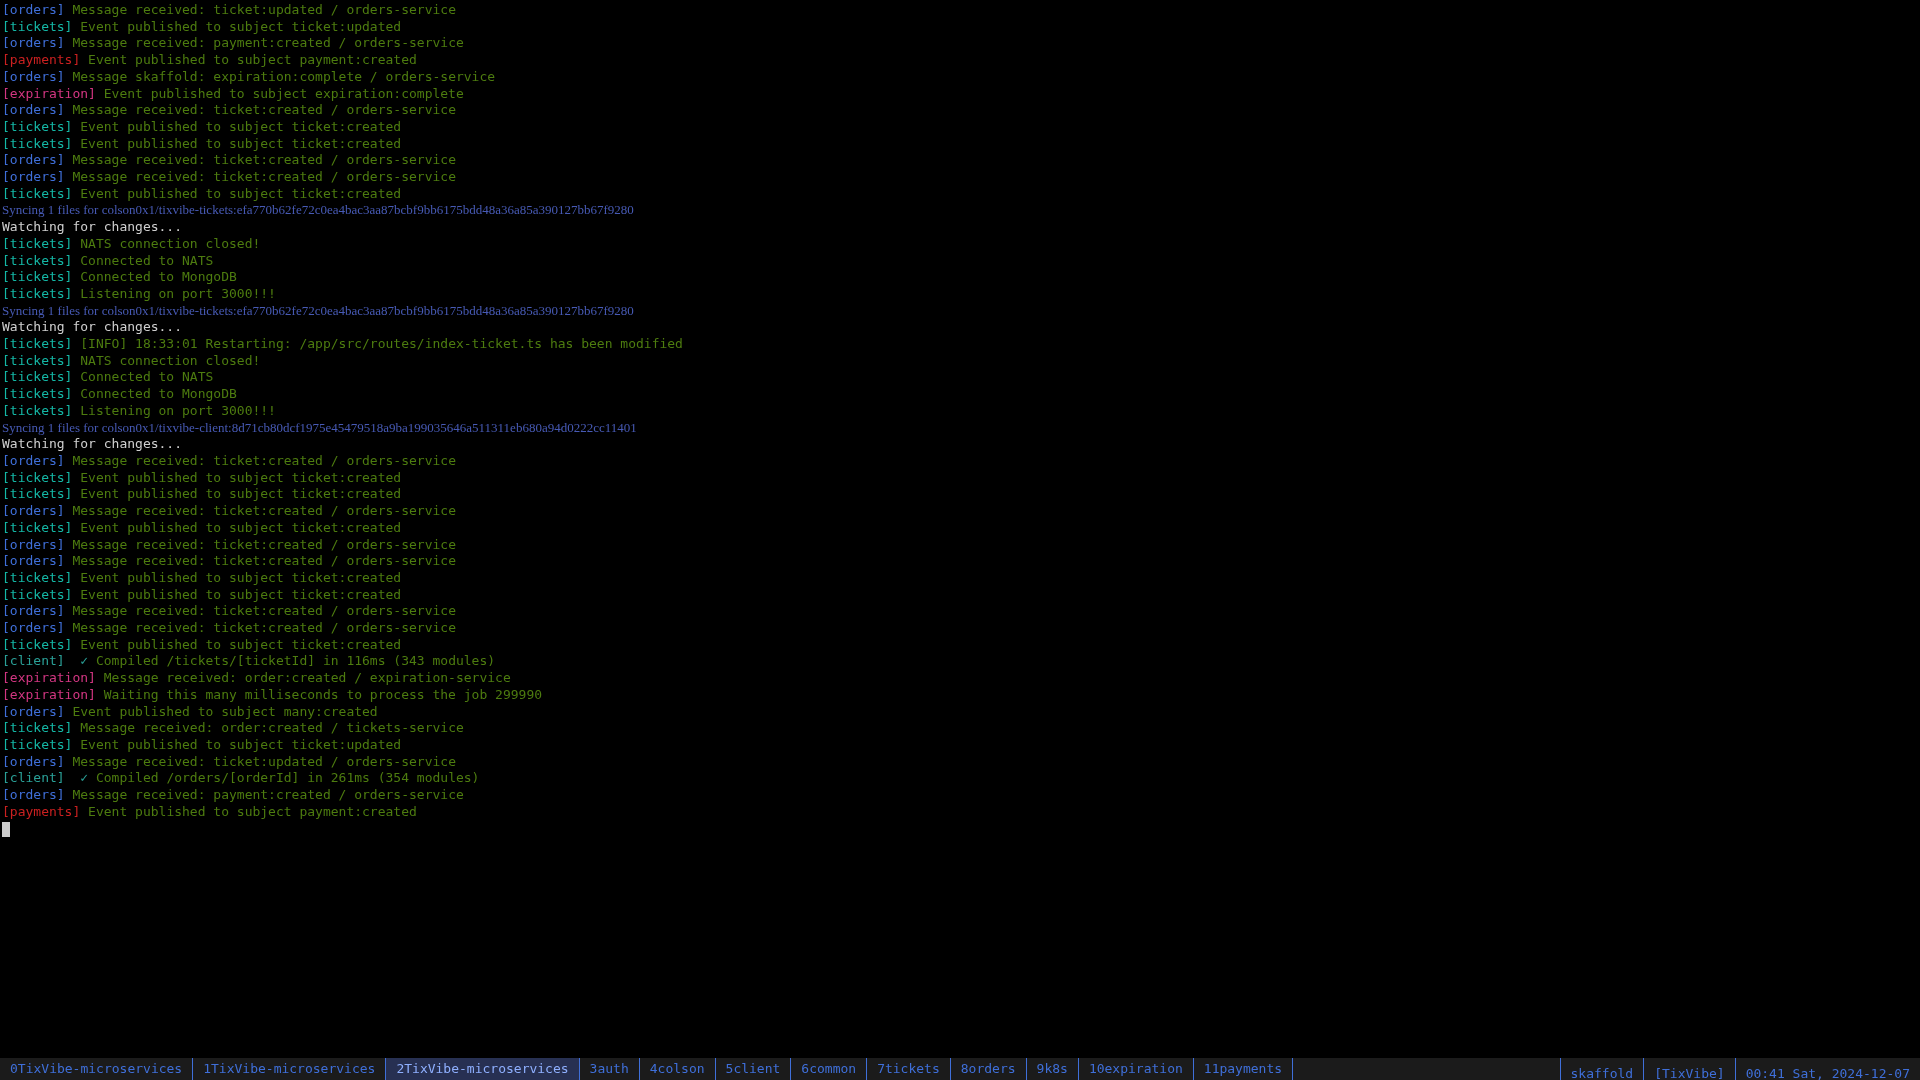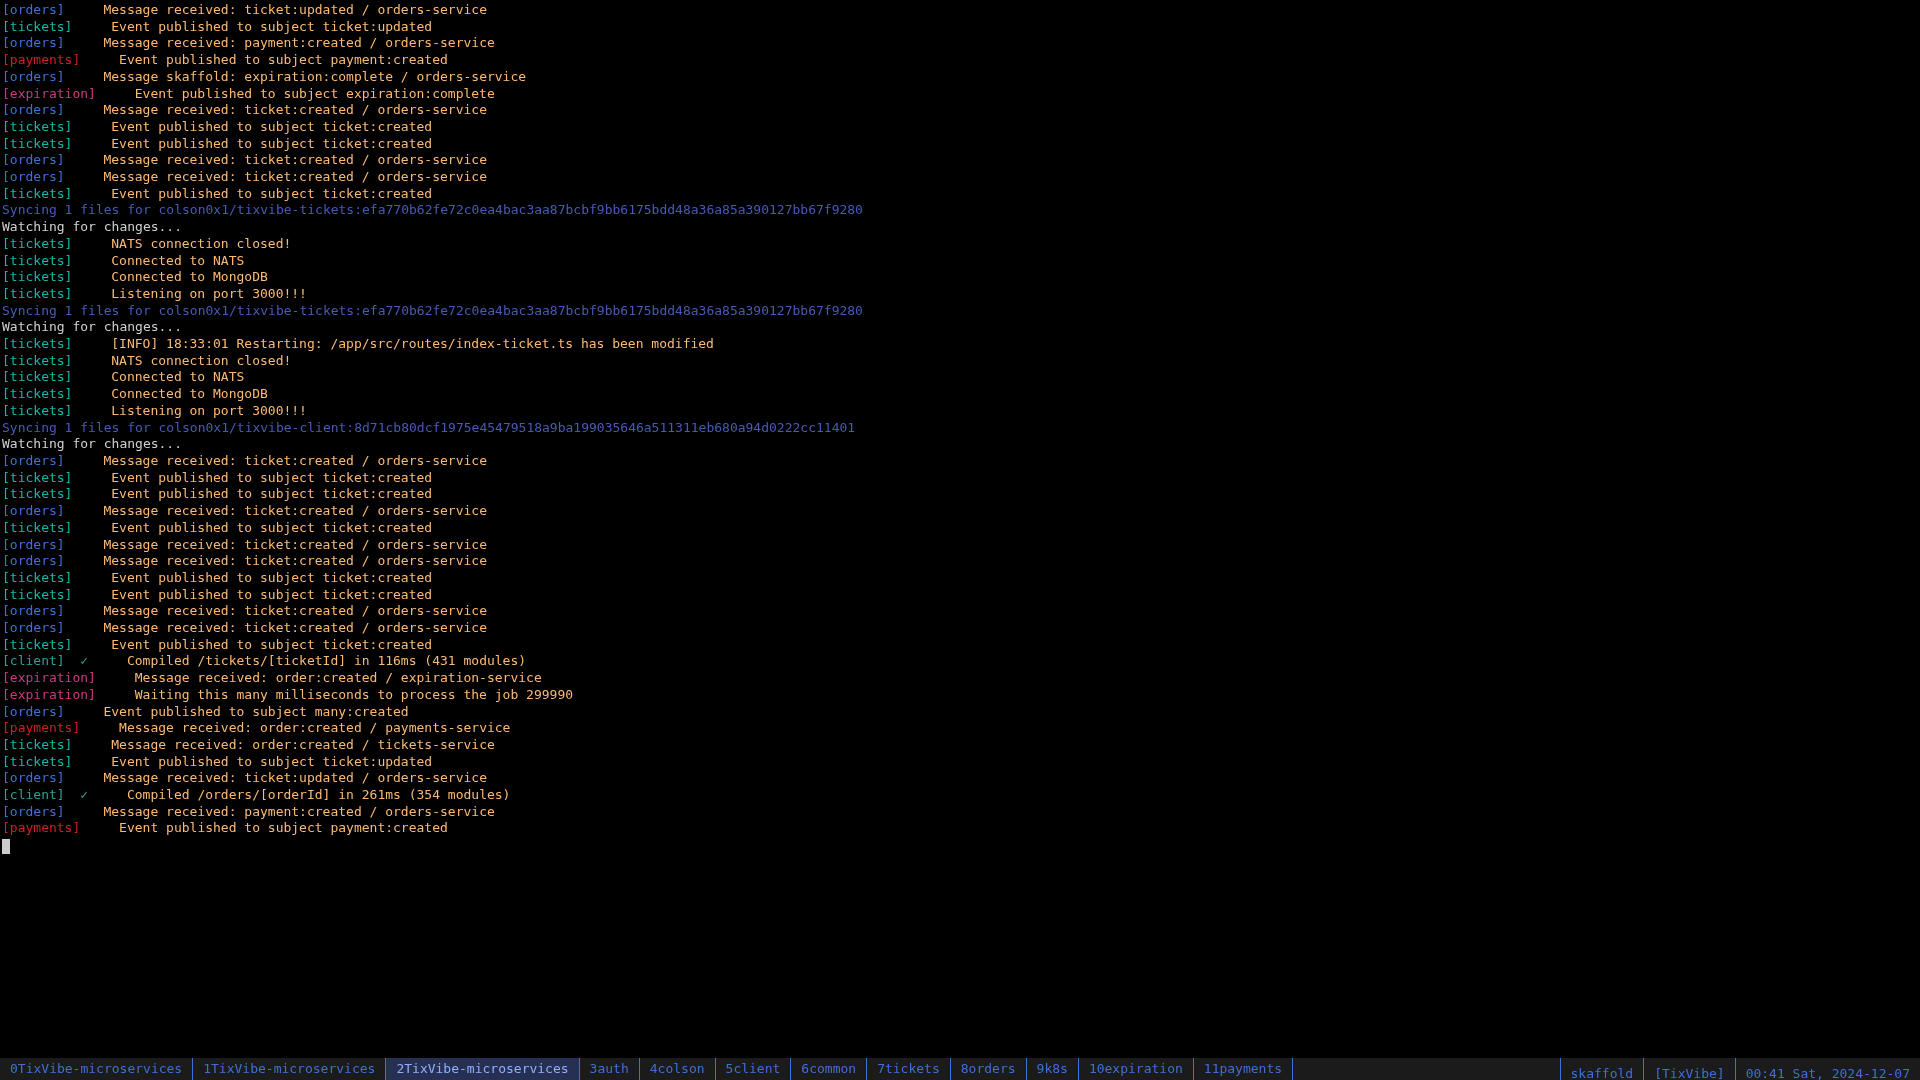--- a/index.html
+++ b/index.html
@@ -18,22 +18,22 @@
       padding: 2px 2px 0 2px;
       height: calc(100% - 22px);
       overflow: hidden;
     }
     .line { white-space: pre; }
     .tag-orders  { color: #3f6fd9; }
     .tag-tickets { color: #14b8a6; }
     .tag-payments{ color: #cb2020; }
     .tag-expiration{ color: #d33682; }
     .tag-client  { color: #2aa198; }
-    .msg         { color: #fdba74; margin-left: 31px; }
-    .sync        { color: #475ab5; }
+    .msg         { color: #4d7c0f; }
+    .sync        { color: #475ab5; font-family: Liberation Serif, serif; }
     .watch       { color: #d0d0d0; }
     .check       { color: #2aa198; }
     .cursor-block{
       display:inline-block;
       width: 8px;
       height: 15px;
       background:#ccc;
       transform: translateY(2px);
     }
     .statusbar {
@@ -99,25 +99,24 @@
     <div class="line"><span class="tag-tickets">[tickets]</span> <span class="msg">Event published to subject ticket:created</span></div>
     <div class="line"><span class="tag-orders">[orders]</span> <span class="msg">Message received: ticket:created / orders-service</span></div>
     <div class="line"><span class="tag-tickets">[tickets]</span> <span class="msg">Event published to subject ticket:created</span></div>
     <div class="line"><span class="tag-orders">[orders]</span> <span class="msg">Message received: ticket:created / orders-service</span></div>
     <div class="line"><span class="tag-orders">[orders]</span> <span class="msg">Message received: ticket:created / orders-service</span></div>
     <div class="line"><span class="tag-tickets">[tickets]</span> <span class="msg">Event published to subject ticket:created</span></div>
     <div class="line"><span class="tag-tickets">[tickets]</span> <span class="msg">Event published to subject ticket:created</span></div>
     <div class="line"><span class="tag-orders">[orders]</span> <span class="msg">Message received: ticket:created / orders-service</span></div>
     <div class="line"><span class="tag-orders">[orders]</span> <span class="msg">Message received: ticket:created / orders-service</span></div>
     <div class="line"><span class="tag-tickets">[tickets]</span> <span class="msg">Event published to subject ticket:created</span></div>
-    <div class="line"><span class="tag-client">[client]</span> <span class="check"> ✓ </span><span class="msg">Compiled /tickets/[ticketId] in 116ms (431 modules)</span></div>
+    <div class="line"><span class="tag-client">[client]</span> <span class="check"> ✓ </span><span class="msg">Compiled /tickets/[ticketId] in 116ms (343 modules)</span></div>
     <div class="line"><span class="tag-expiration">[expiration]</span> <span class="msg">Message received: order:created / expiration-service</span></div>
     <div class="line"><span class="tag-expiration">[expiration]</span> <span class="msg">Waiting this many milliseconds to process the job 299990</span></div>
     <div class="line"><span class="tag-orders">[orders]</span> <span class="msg">Event published to subject many:created</span></div>
-    <div class="line"><span class="tag-payments">[payments]</span> <span class="msg">Message received: order:created / payments-service</span></div>
     <div class="line"><span class="tag-tickets">[tickets]</span> <span class="msg">Message received: order:created / tickets-service</span></div>
     <div class="line"><span class="tag-tickets">[tickets]</span> <span class="msg">Event published to subject ticket:updated</span></div>
     <div class="line"><span class="tag-orders">[orders]</span> <span class="msg">Message received: ticket:updated / orders-service</span></div>
     <div class="line"><span class="tag-client">[client]</span> <span class="check"> ✓ </span><span class="msg">Compiled /orders/[orderId] in 261ms (354 modules)</span></div>
     <div class="line"><span class="tag-orders">[orders]</span> <span class="msg">Message received: payment:created / orders-service</span></div>
     <div class="line"><span class="tag-payments">[payments]</span> <span class="msg">Event published to subject payment:created</span></div>
     <div class="line"><span class="cursor-block"></span></div>
   </div>
 
 <div class="statusbar">

